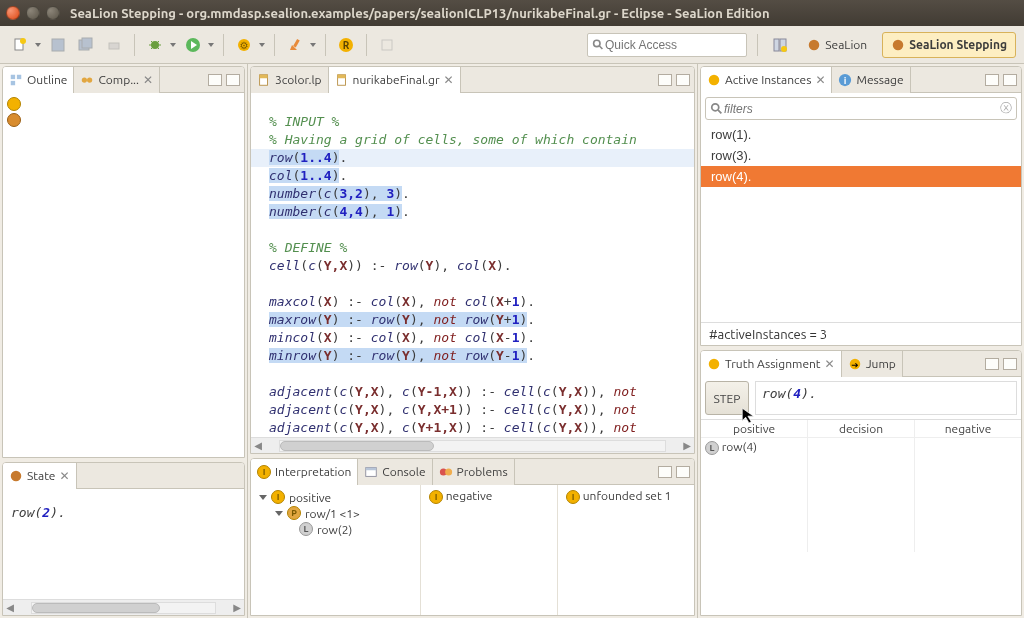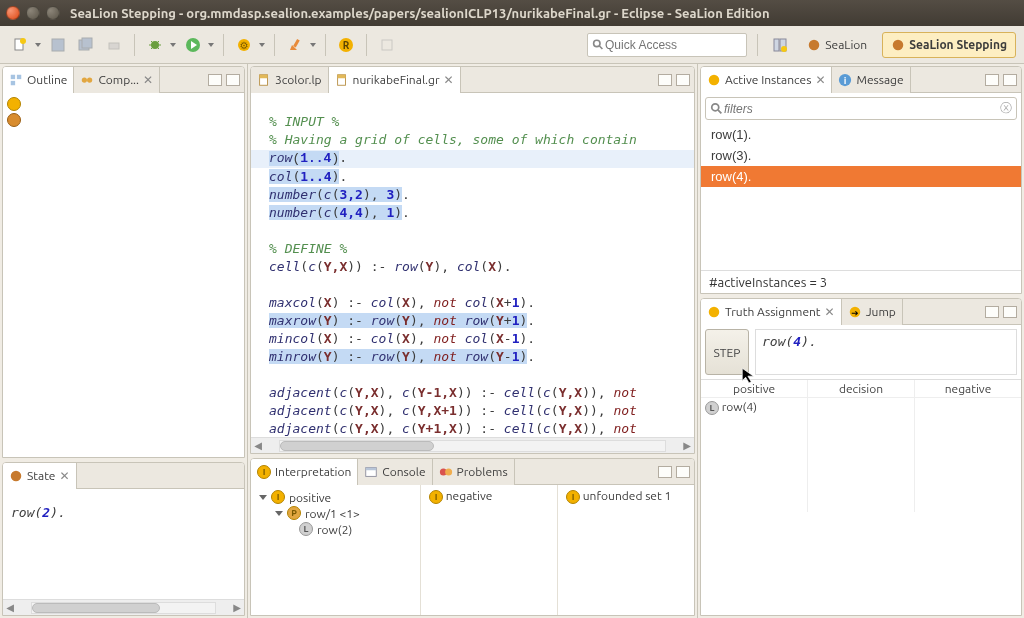--- a/index.html
+++ b/index.html
@@ -45,42 +45,42 @@
   .body { flex: 1; overflow: hidden; background: #fff; position: relative; }
   
   
   .editor-body { font-family: "DejaVu Sans Mono", monospace; font-size: 13px; line-height: 18px; padding: 2px 0 2px 18px; white-space: pre; overflow: hidden; }
   .editor-body .c { color: #538f4f; font-style: italic; }
   .editor-body .k { color: #7f1d1d; font-style: italic; }
   .editor-body .id { color: #303070; font-style: italic; }
   .editor-body .v { color: #7a2e2e; font-weight: bold; }
   .editor-body .n { color: #2020c0; font-weight: bold; }
   .editor-body .sel { background: #c4daf4; }
-  .editor-body .sel-row { background: #e8f0fa; display: inline-block; width: calc(100% + 18px); margin-left: -18px; padding-left: 18px; font-family: Liberation Mono, monospace; }
+  .editor-body .sel-row { background: #e8f0fa; display: inline-block; width: calc(100% + 18px); margin-left: -18px; padding-left: 18px; }
   
   .hscroll { height: 16px; background: #eee; border-top: 1px solid #ddd; display: flex; align-items: center; }
   .hscroll .track { flex: 1; height: 12px; background: #f3f3f3; border: 1px solid #ddd; margin: 0 14px; position: relative; }
   .hscroll .thumb { position: absolute; left: 0; top: 0; bottom: 0; width: 40%; background: #d0d0d0; border: 1px solid #bbb; border-radius: 6px; }
   .hscroll .arrow { width: 14px; text-align: center; color: #888; font-size: 10px; }
   
   
   .outline-icons { padding: 4px; }
   .circ { width: 14px; height: 14px; border-radius: 50%; background: #f3b100; border: 1px solid #b38300; display: inline-block; }
   
   
   .filt { margin: 4px; border: 1px solid #c8c4b8; border-radius: 3px; display: flex; align-items: center; padding: 2px 4px; }
   .filt input { border: none; outline: none; flex: 1; font-size: 12px; font-style: italic; color: #888; }
   .inst-list { font-family: sans-serif; }
   .inst-item { padding: 3px 10px; font-size: 13px; }
   .inst-item.sel { background: #f07933; color: #fff; }
   .inst-status { border-top: 1px solid #ddd; padding: 4px 8px; font-size: 13px; color: #333; }
   
   
   .ta-top { display: flex; padding: 4px; gap: 6px; border-bottom: 1px solid #ddd; }
-  .step-btn { width: 44px; height: 46px; border: 1px solid #b8b3a6; background: linear-gradient(#f4f1e9,#e5e1d6); border-radius: 3px; font-size: 12px; color: #444; display: flex; align-items: center; justify-content: center; position: relative; }
+  .step-btn { width: 44px; height: 34px; border: 1px solid #b8b3a6; background: linear-gradient(#f4f1e9,#e5e1d6); border-radius: 3px; font-size: 12px; color: #444; display: flex; align-items: center; justify-content: center; position: relative; }
   .cursor-arrow { position: absolute; right: -10px; bottom: -10px; font-size: 16px; color: #000; }
   .ta-expr { flex: 1; border: 1px solid #ddd; padding: 4px 6px; font-family: monospace; font-style: italic; font-size: 13px; }
   .ta-cols { display: flex; height: 132px; }
   .ta-col { flex: 1; border-right: 1px solid #eee; display: flex; flex-direction: column; }
   .ta-col:last-child { border-right: none; }
   .ta-hdr { padding: 2px 0; text-align: center; font-size: 12px; color: #444; border-bottom: 1px solid #eee; }
   .ta-body { flex: 1; padding: 2px 4px; font-size: 12px; }
   .tree { padding: 4px 8px; font-size: 12px; }
   .tree-row { display: flex; align-items: center; gap: 4px; padding: 1px 0; }
   .tri { width: 0; height: 0; border-top: 4px solid transparent; border-bottom: 4px solid transparent; border-left: 5px solid #666; display: inline-block; }
@@ -361,21 +361,21 @@
           <span class="ibadge">I</span> <span>negative</span>
         </div>
         <div style="flex:1;padding:4px 8px;border-left:1px solid #e4e0d6">
           <span class="ibadge">I</span> <span>unfounded set 1</span>
         </div>
       </div>
     </div>
   </div>
 
   <div class="col-right">
-    <div class="view" style="height:228px">
+    <div class="view" style="height:280px">
       <div class="tabrow">
         <div class="tab active">
           <svg class="icon-sm" viewBox="0 0 16 16">
               <circle cx="8" cy="8" r="6" fill="#f3b100"></circle>
             </svg>
           <span>Active Instances</span>
           <span class="close-x">✕</span>
         </div>
         <div class="tab">
           <svg class="icon-sm" viewBox="0 0 16 16">

